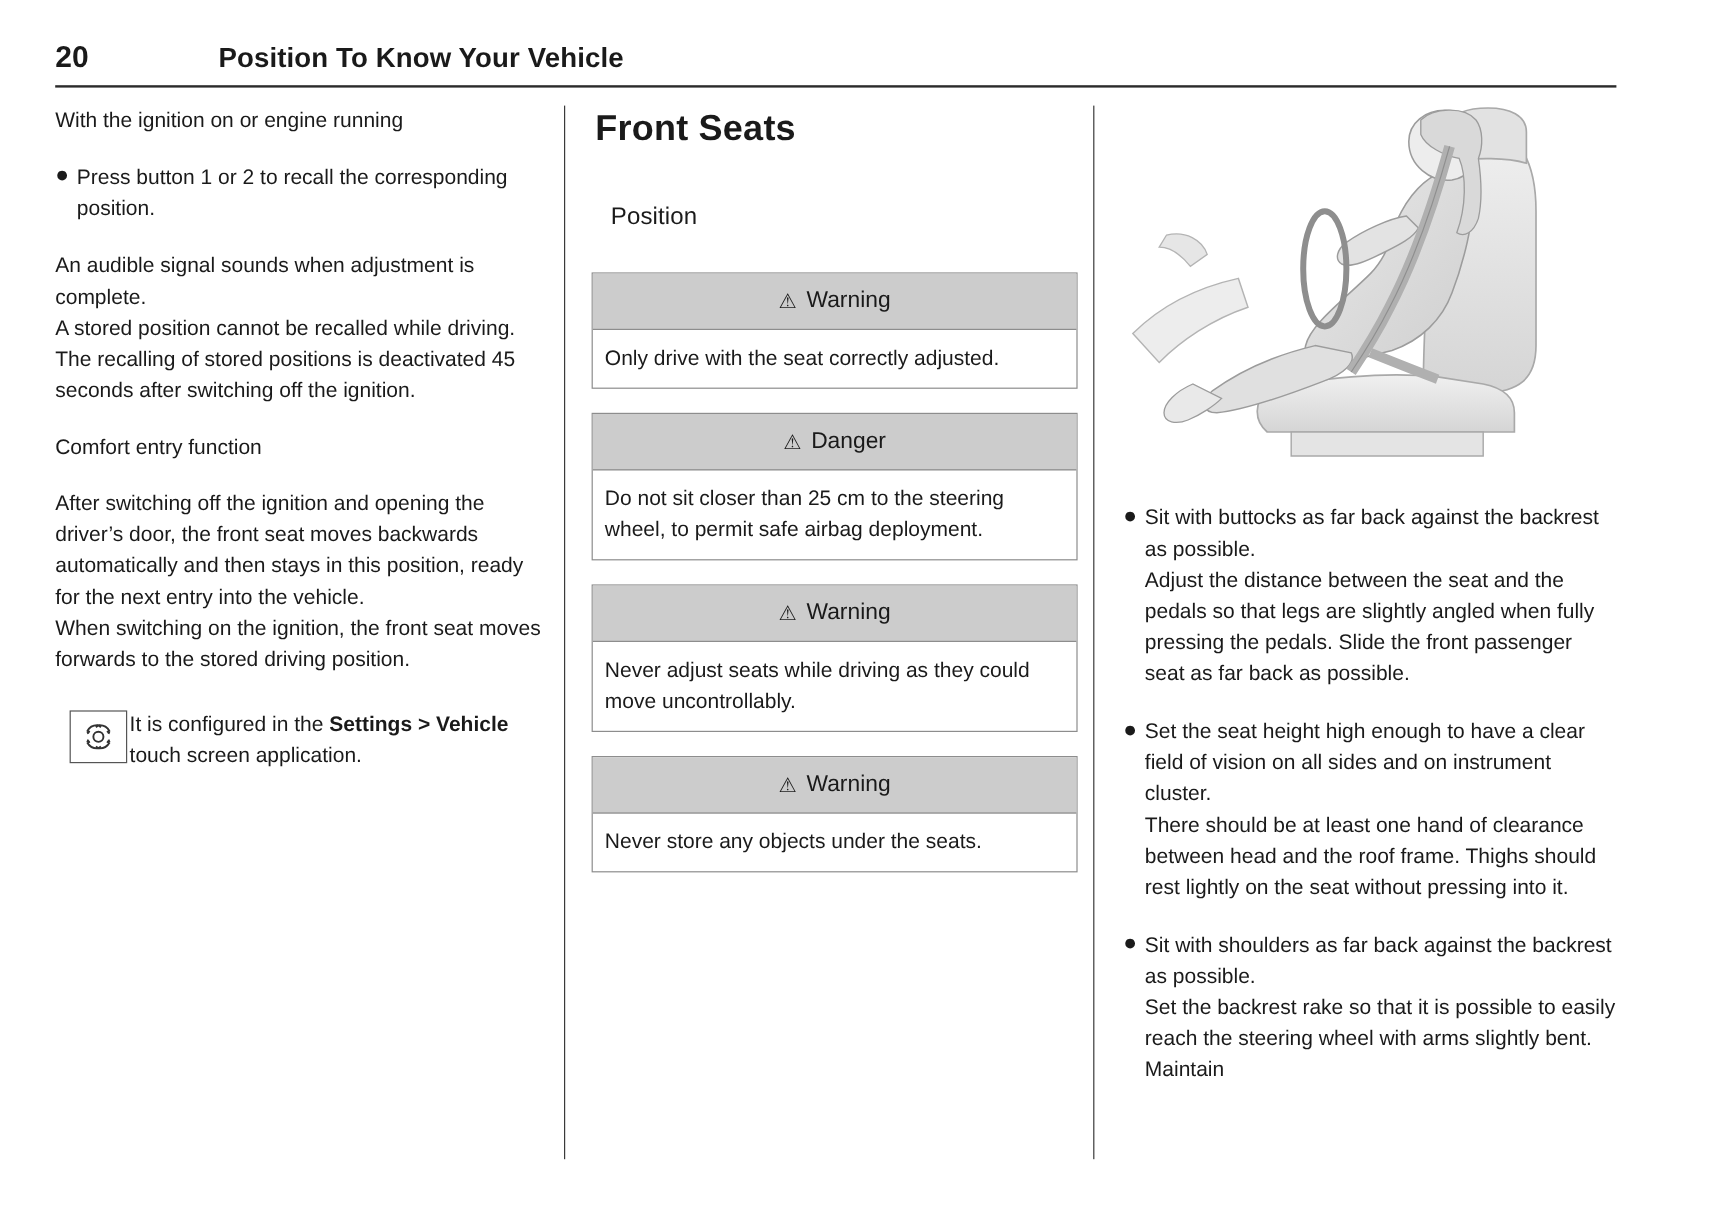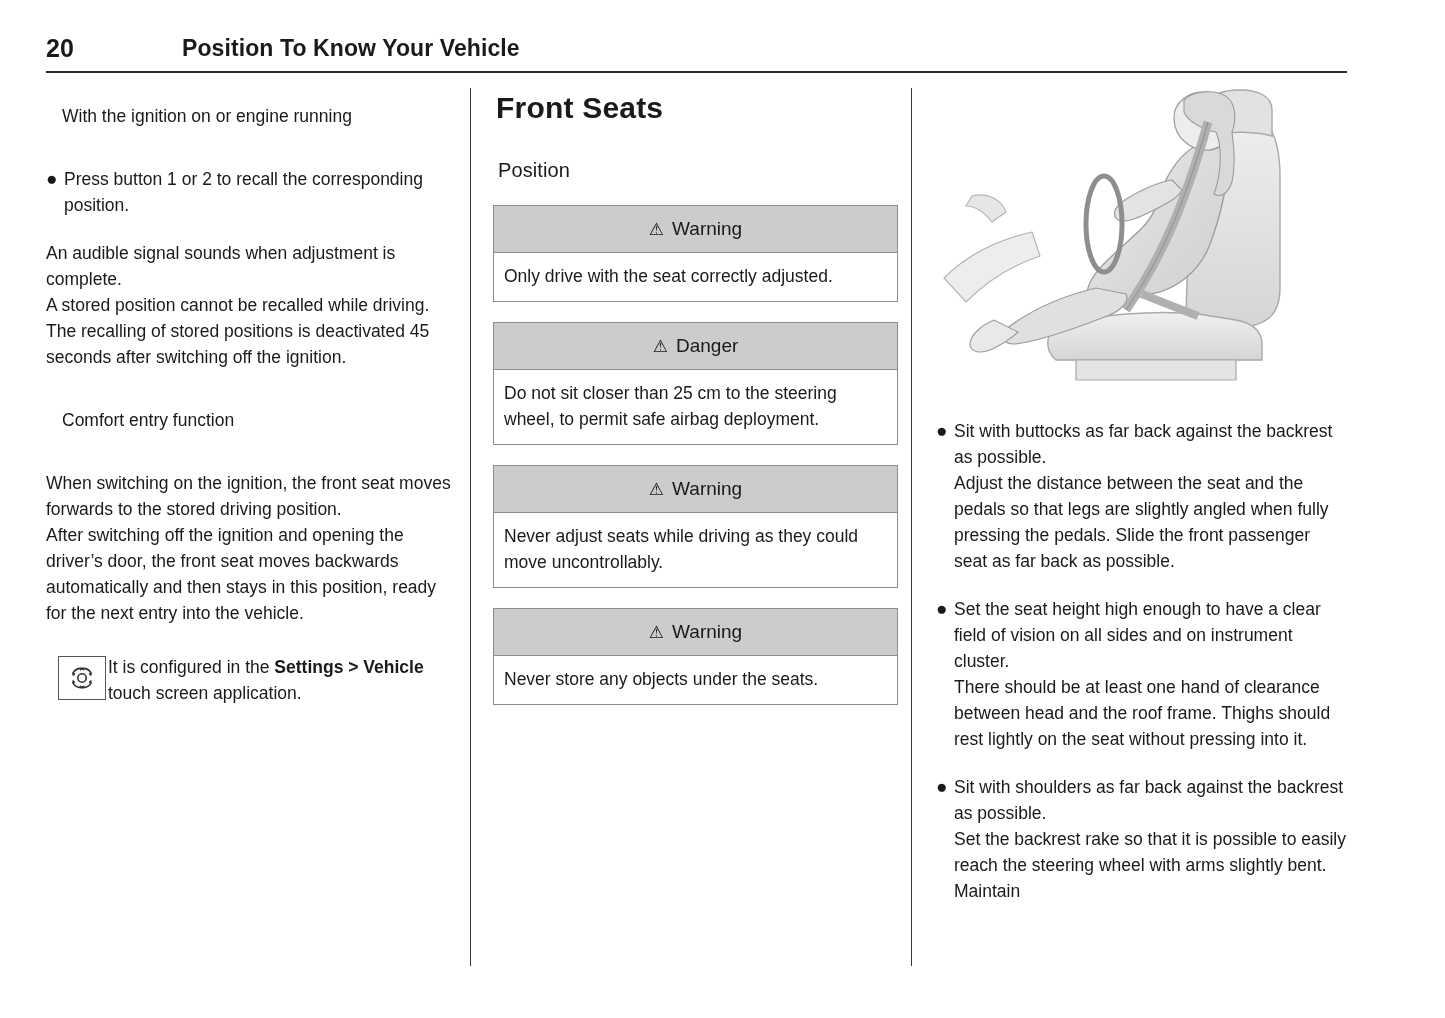--- a/index.html
+++ b/index.html
@@ -77,21 +77,21 @@
   p.body {
     margin: 0 0 0 0;
     font-size: 17.5px;
     line-height: 26px;
   }
   .gap-md { height: 22px; }
 
   .subhead {
     font-size: 17.5px;
     line-height: 24px;
-    margin: 16px;
+    margin: 0;
   }
   .bullet-row {
     display: flex;
     align-items: flex-start;
     font-size: 17.5px;
     line-height: 26px;
   }
   .bullet-dot {
     flex: 0 0 auto;
     width: 18px;
@@ -130,21 +130,21 @@
   .note-text b { font-weight: bold; }
 
   
   h1.section-title {
     margin: 3px;
     font-size: 30px;
     font-weight: bold;
     letter-spacing: 0.2px;
   }
   h2.sub-title {
-    margin: 5px;
+    margin: 16px;
     font-size: 20px;
     font-weight: normal;
     letter-spacing: 0.1px;
   }
   .box {
     border: 1px solid #8d8d8d;
     margin-top: 0;
     background: #fff;
   }
   .box-header {
@@ -199,22 +199,22 @@
     <div class="bullet-row">
       <span class="bullet-dot">●</span>
       <span class="bullet-text">Press button 1 or 2 to recall the corresponding position.</span>
     </div>
     <div class="gap-md"></div>
     <p class="body">An audible signal sounds when adjustment is complete.</p>
     <p class="body">A stored position cannot be recalled while driving. The recalling of stored positions is deactivated 45 seconds after switching off the ignition.</p>
     <div class="gap-md"></div>
     <p class="subhead">Comfort entry function</p>
     <div class="gap-md"></div>
+    <p class="body">After switching off the ignition and opening the driver’s door, the front seat moves backwards automatically and then stays in this position, ready for the next entry into the vehicle.</p>
     <p class="body">When switching on the ignition, the front seat moves forwards to the stored driving position.</p>
-    <p class="body">After switching off the ignition and opening the driver’s door, the front seat moves backwards automatically and then stays in this position, ready for the next entry into the vehicle.</p>
 
     <div class="note-block">
       <div class="note-icon-box">
         <svg width="28" height="28" viewBox="0 0 28 28" aria-hidden="true">
           <g fill="none" stroke="#333" stroke-width="1.6">
             <circle cx="14" cy="14" r="4.2"></circle>
             <path d="M14 4.4 L16.1 6.0 M14 4.4 L11.9 6.0
                      M23.3 9.3 L21.0 9.9 M23.3 9.3 L22.4 11.6
                      M23.3 18.7 L22.4 16.4 M23.3 18.7 L21.0 18.1
                      M14 23.6 L16.1 22.0 M14 23.6 L11.9 22.0

